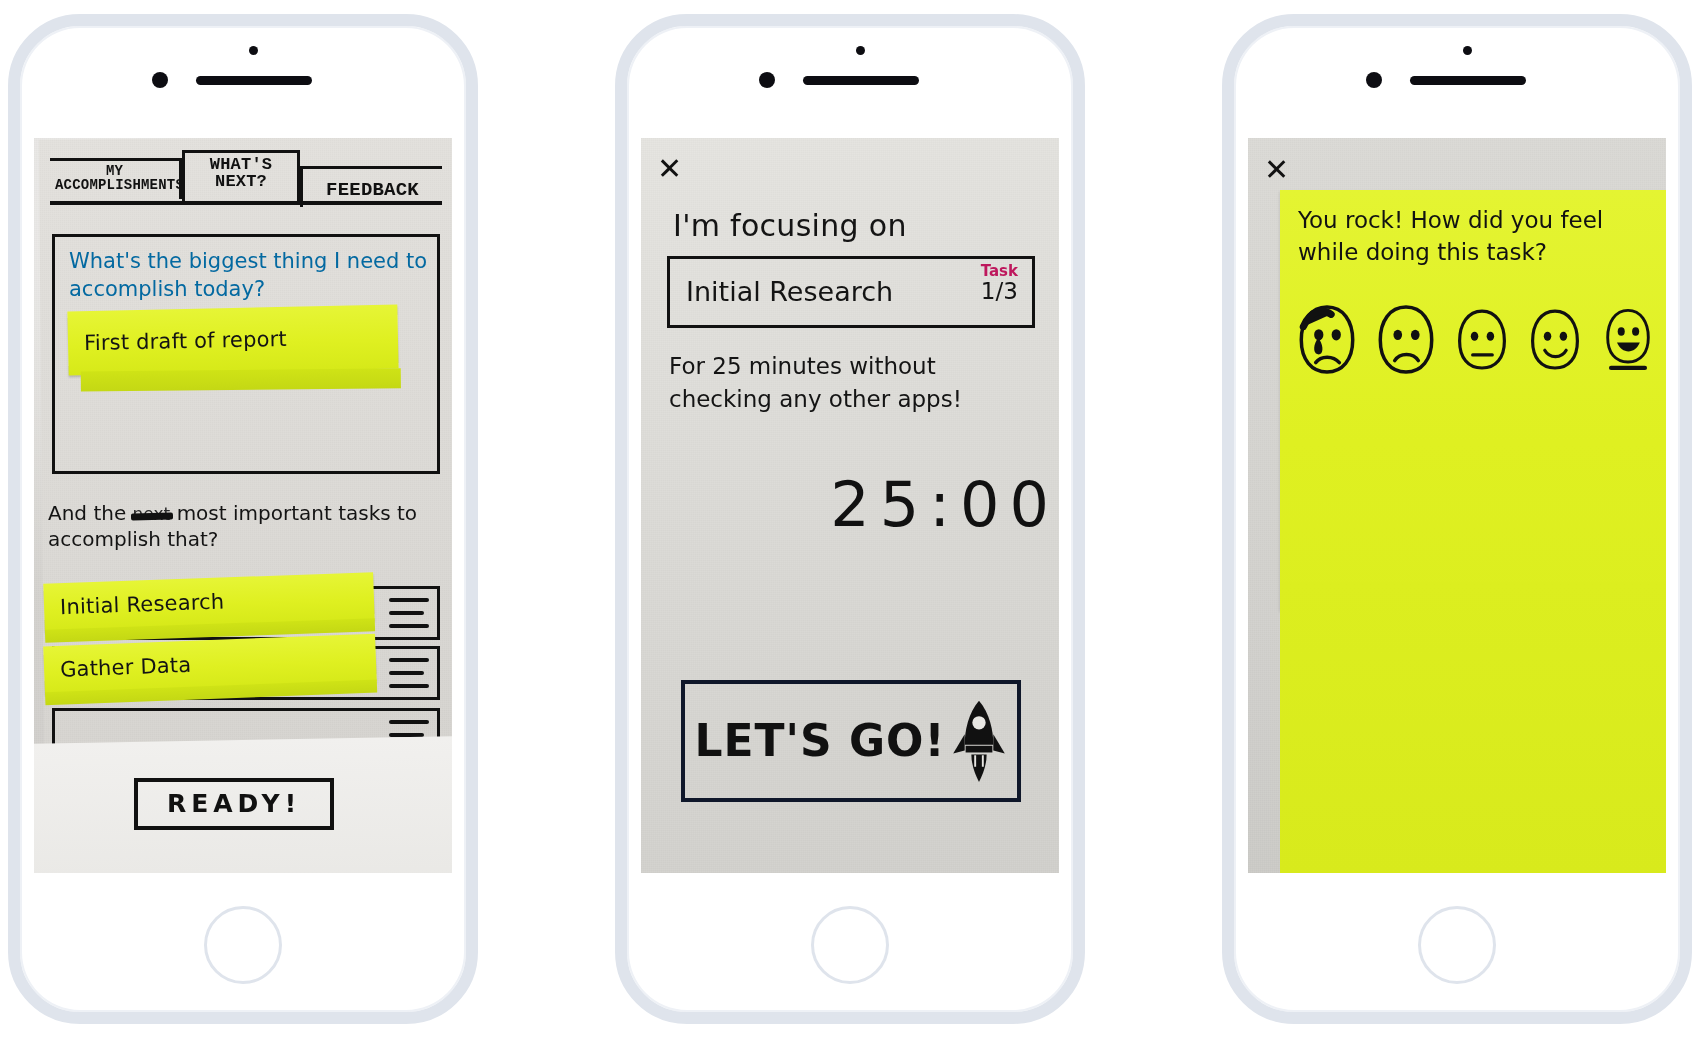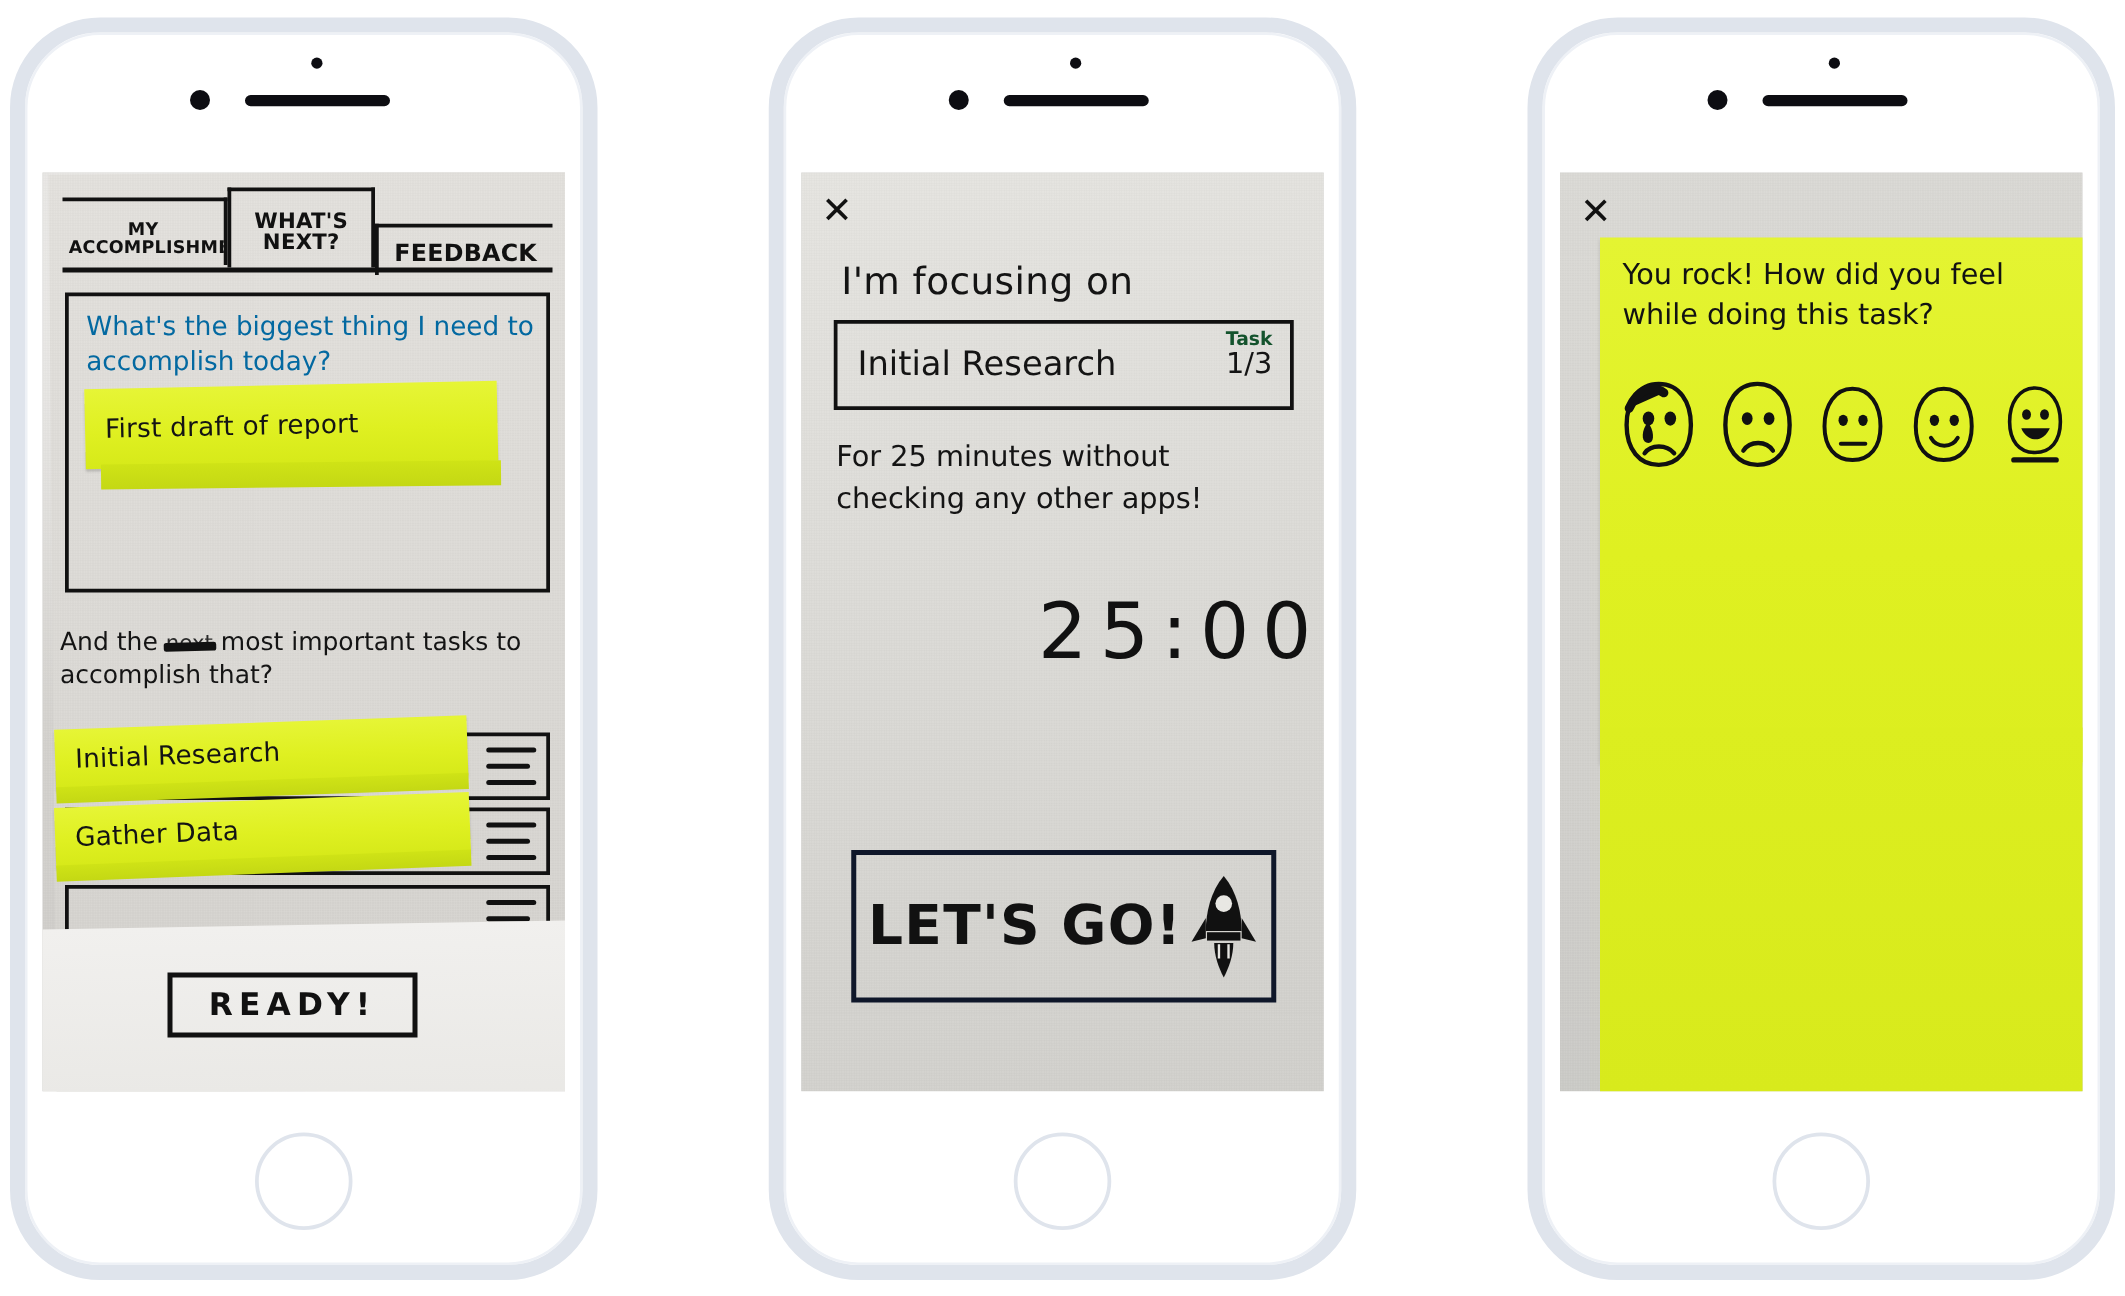--- a/index.html
+++ b/index.html
@@ -108,30 +108,31 @@
     position: absolute;
     left: 16px; top: 12px;
     width: 392px;
     display: flex;
     align-items: flex-end;
     border-bottom: 4px solid #111;
   }
   .tab {
     border: 3px solid #111;
     border-bottom: none;
-    padding: 16px 5px 6px;
+    padding: 3px 5px 6px;
     text-align: center;
     font-size: 15px;
     line-height: 1.04;
     letter-spacing: .2px;
     color: #111;
     font-weight: 700;
     background: transparent;
     overflow: hidden;
     white-space: nowrap;
+    font-family: Liberation Mono, monospace;
   }
   .tab.t1 { width: 132px; border-left: none; transform: translateY(-2px); font-size: 14px;}
   .tab.t2 { width: 118px; font-size: 17px; padding-bottom: 10px;}
   .tab.t3 { width: 142px; border-right: none; transform: translateY(6px); font-size: 19px; padding-top: 12px;}
   .tab .l1 { display:block; }
   .tab .l2 { display:block; }
 
   .card {
     position: absolute;
     border: 3px solid #111;
@@ -278,21 +279,21 @@
   .s2-task {
     font-size: 27px; color: #141414; font-weight: 500;
     padding-left: 16px;
   }
   .s2-count {
     position: absolute;
     right: 14px; top: 4px;
     text-align: center;
     line-height: 1.05;
   }
-  .s2-count .lbl { font-size: 15px; font-weight: 700; color: #14532d; }
+  .s2-count .lbl { font-size: 15px; font-weight: 700; color: #be185d; }
   .s2-count .val { font-size: 23px; font-weight: 500; color: #141414; }
   .s2-sub {
     position: absolute;
     left: 28px; top: 212px;
     width: 376px;
     font-size: 23px; line-height: 1.45; color: #141414; font-weight: 500;
   }
   .s2-timer {
     position: absolute;
     left: 0; right: 0; top: 330px;

